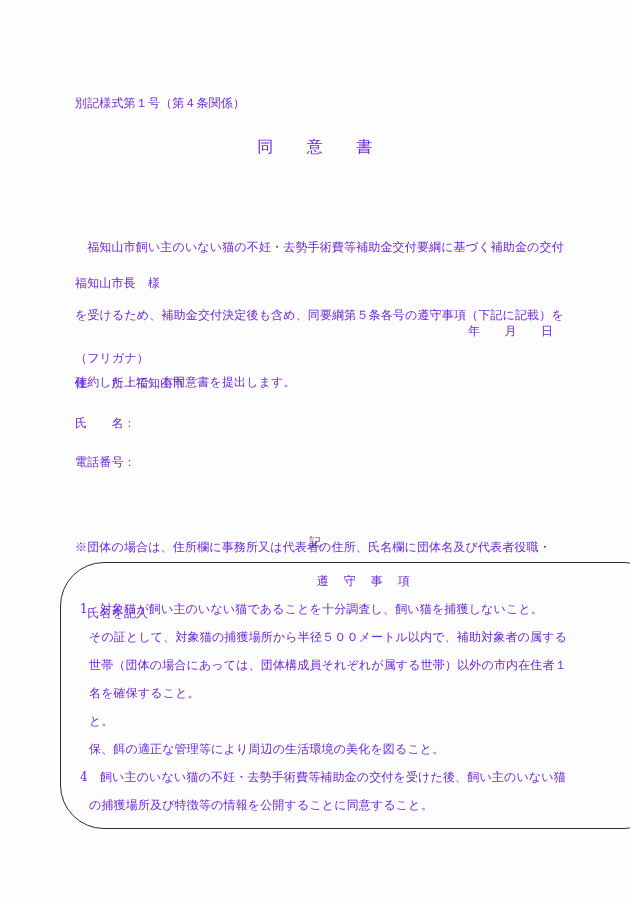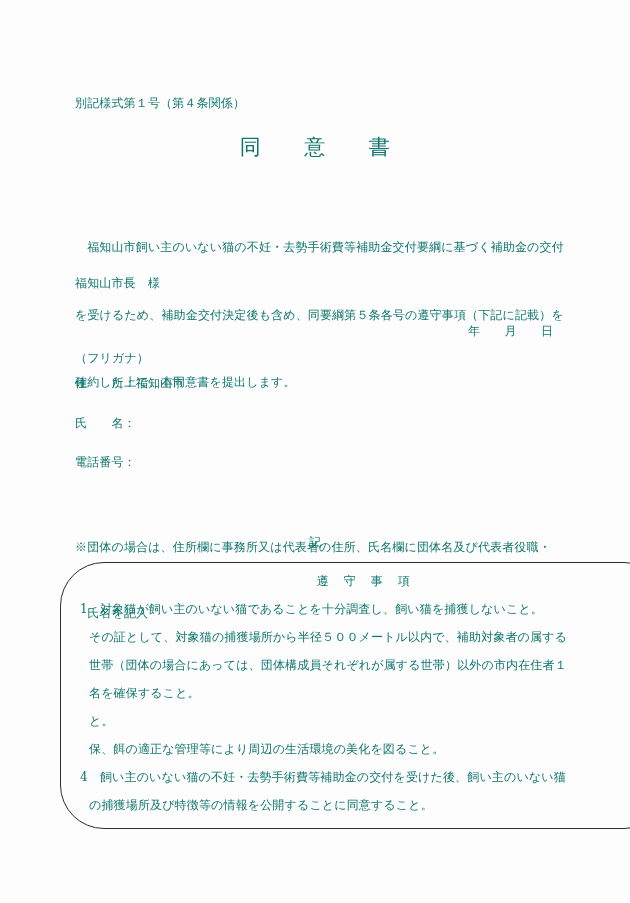--- a/index.html
+++ b/index.html
@@ -4,32 +4,32 @@
 <style>
   html, body { margin: 0; padding: 0; }
   body {
     width: 630px; height: 903px;
     background: #ffffff;
   }
   .page {
     position: relative;
     width: 630px; height: 903px;
     background: #fdfdfd;
-    color: #0f766e;
+    color: #6d28d9;
     font-family: "DejaVu Serif", "Liberation Serif", serif;
     font-size: 12px;
     letter-spacing: 0.15px;
     overflow: hidden;
   }
   .abs { position: absolute; white-space: pre; line-height: 14px; }
   .form-number { left: 75px; top: 96px; }
   .doc-title {
     left: 0; top: 137px; width: 630px;
     text-align: center;
-    font-size: 21px;
+    font-size: 16px;
     letter-spacing: 0.5px;
     line-height: 20px;
   }
   .intro { left: 75px; top: 191px; width: 510px; line-height: 22.5px; }
   .intro .line { white-space: pre; }
   .addressee { left: 75px; top: 276px; }
   .date-line { left: 468px; top: 324px; }
   .furigana  { left: 75px; top: 351px; }
   .address   { left: 75px; top: 376px; }
   .name      { left: 75px; top: 416px; }

